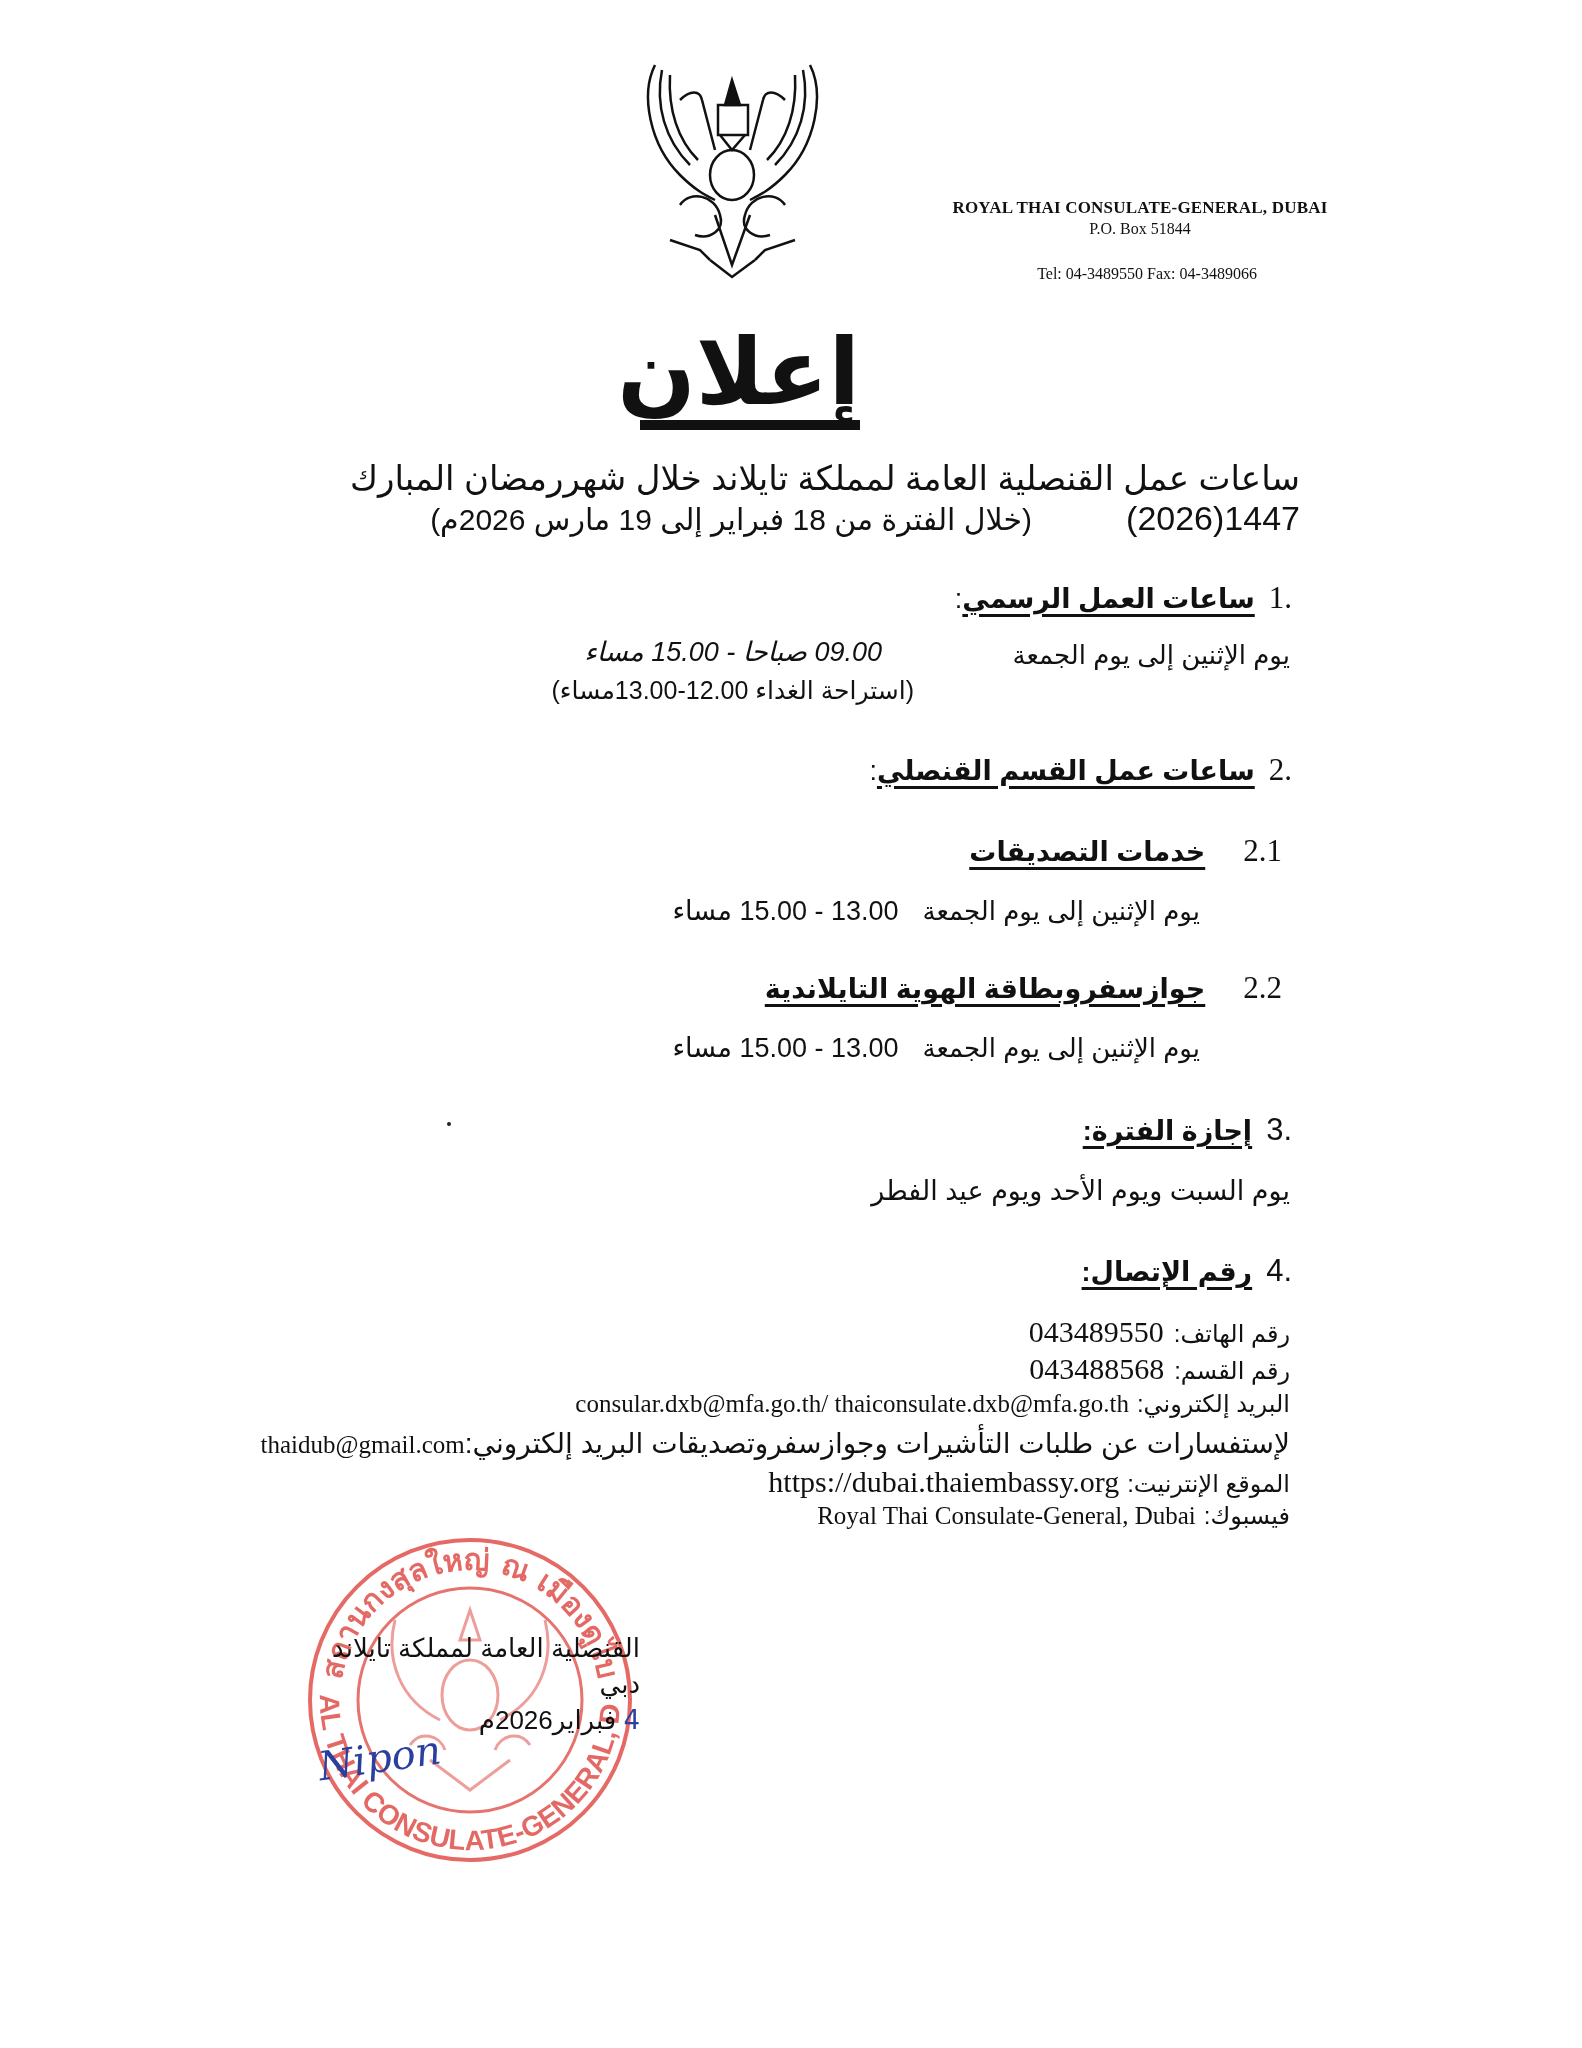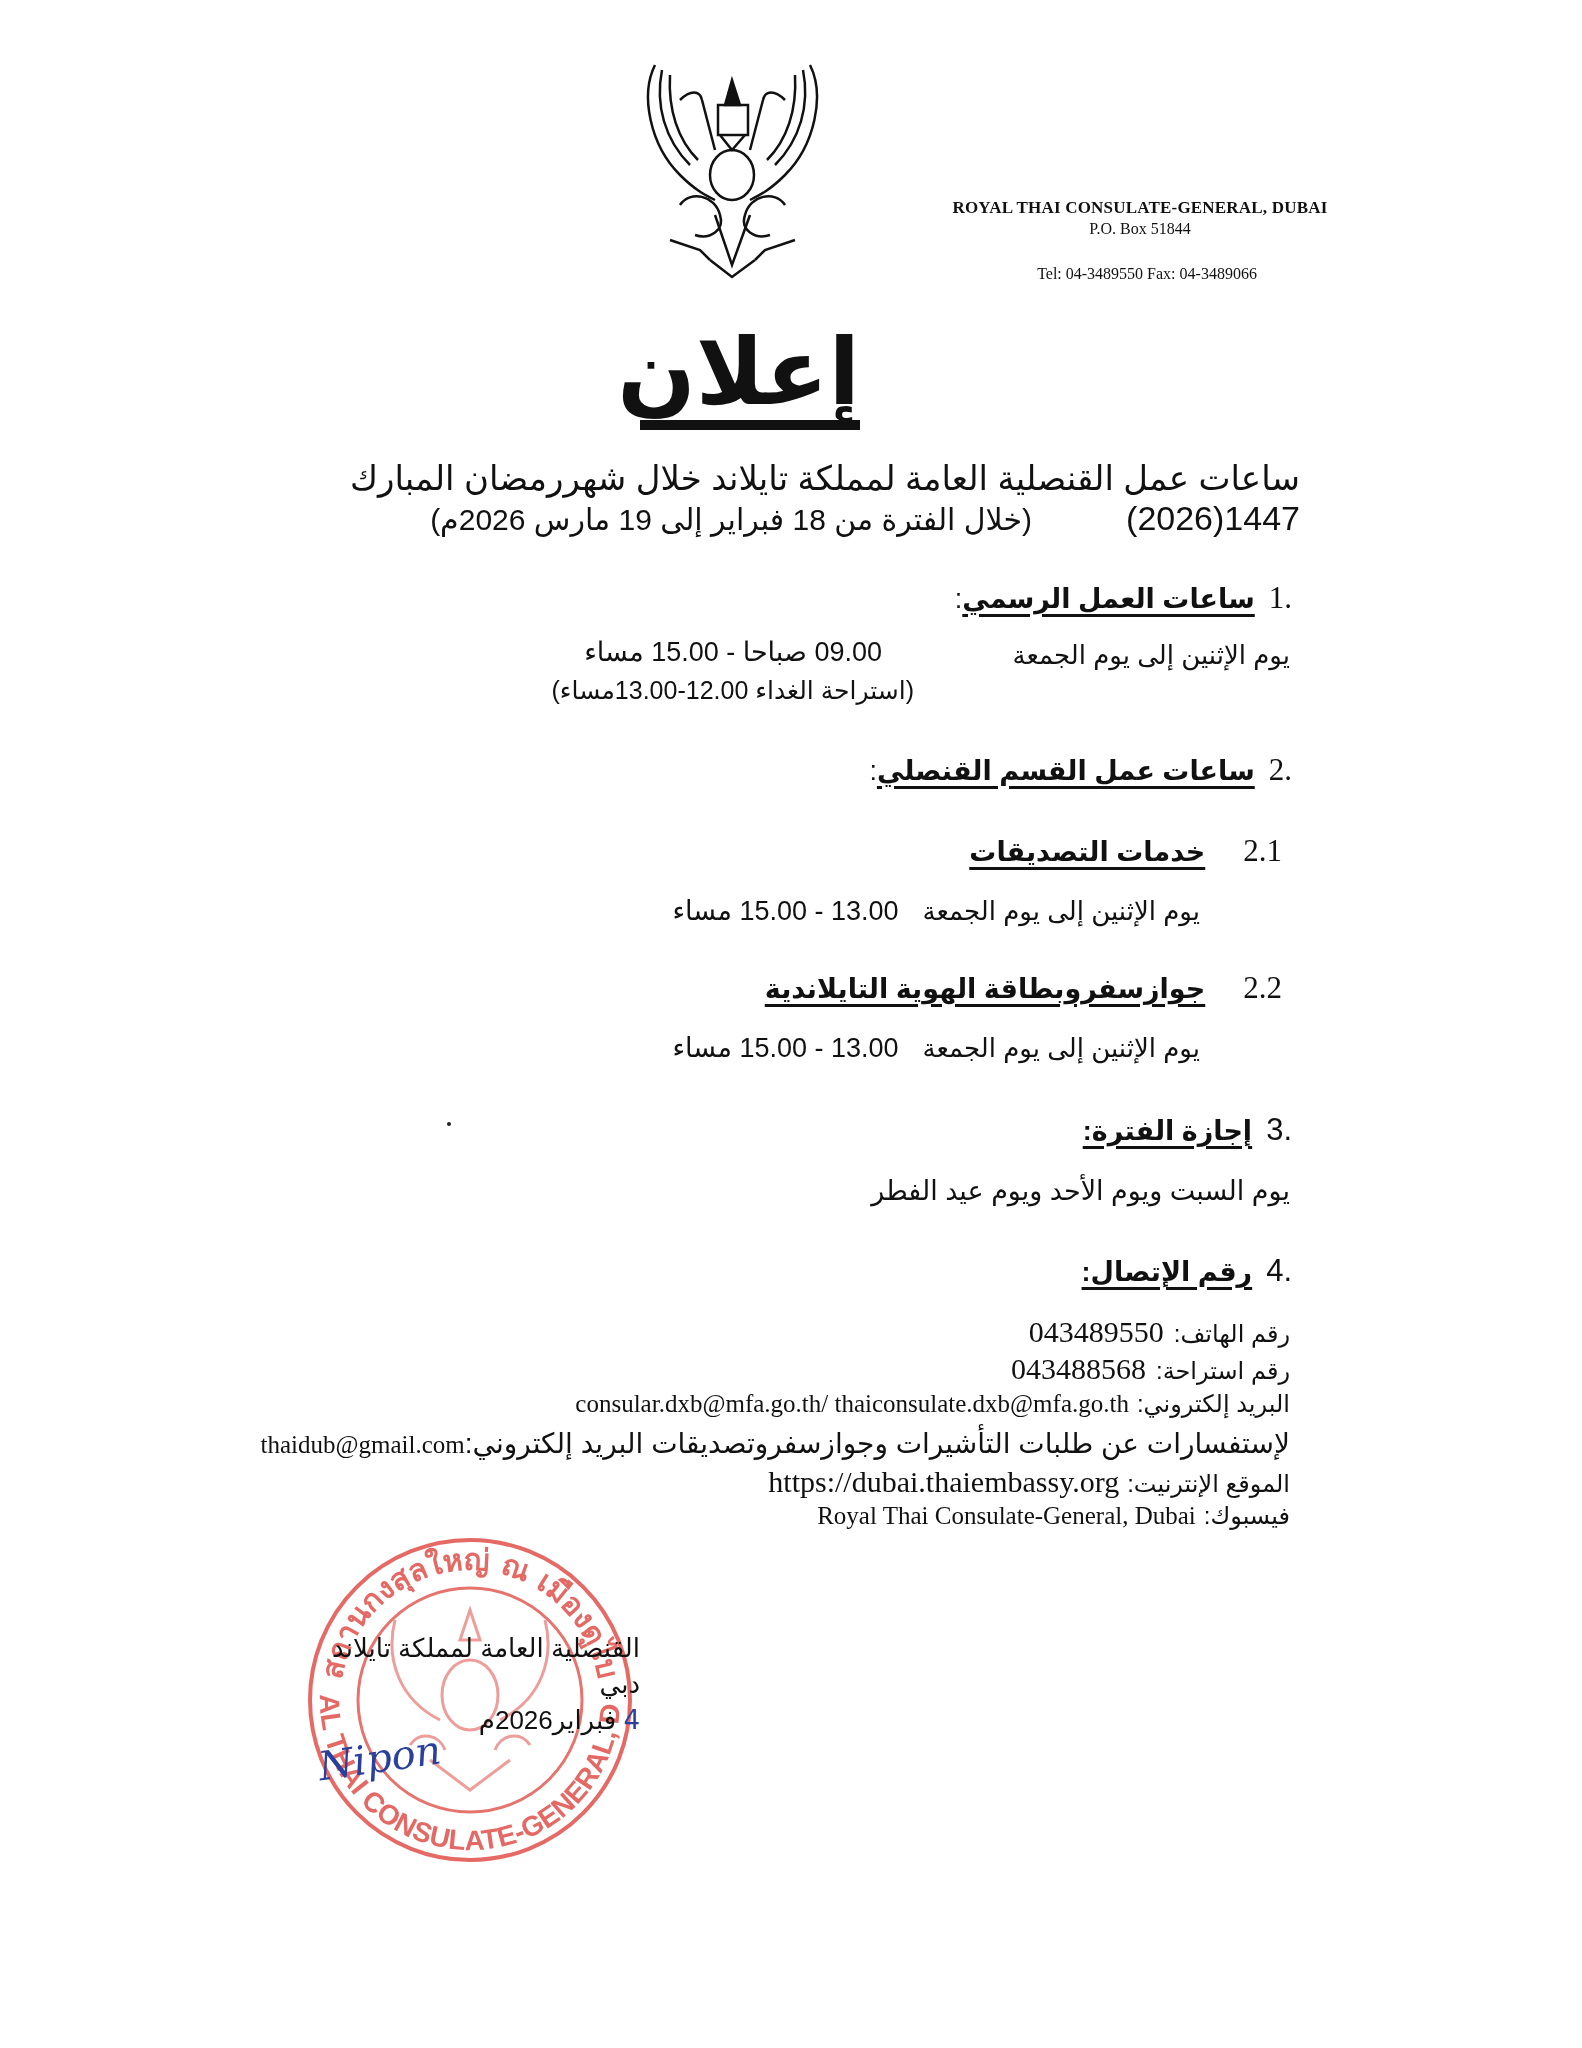--- a/index.html
+++ b/index.html
@@ -86,21 +86,21 @@
 
 <div id="subtitle" class="abs sans rtl">ساعات عمل القنصلية العامة لمملكة تايلاند خلال شهررمضان المبارك 1447(2026)</div>
 <div id="subtitle2" class="abs sans rtl">(خلال الفترة من 18 فبراير إلى 19 مارس 2026م)</div>
 
 <div class="row" style="right:290px; top:580px;">
   <span class="num" style="margin-left:14px;">1.</span>
   <span class="heading sans rtl">ساعات العمل الرسمي</span>
   <span class="sans rtl" style="font-size:27px;"> :</span>
 </div>
 <div class="abs sans rtl body-ar" style="right:292px; top:640px;">يوم الإثنين إلى يوم الجمعة</div>
-<div class="abs rtl time" style="right:700px; top:636px; font-family:'Liberation Sans',sans-serif; font-size:27px;">09.00 صباحا - 15.00 مساء</div>
+<div class="abs rtl time" style="right:700px; top:636px; font-family:'Liberation Sans',sans-serif; font-size:27px;font-style:italic;">09.00 صباحا - 15.00 مساء</div>
 <div class="abs rtl sans" style="right:668px; top:676px; font-size:25px;">(استراحة الغداء 12.00-13.00مساء)</div>
 
 <div class="row" style="right:290px; top:752px;">
   <span class="num" style="margin-left:14px;">2.</span>
   <span class="heading sans rtl">ساعات عمل القسم القنصلي</span>
   <span class="sans rtl" style="font-size:27px;">:</span>
 </div>
 
 <div class="row" style="right:300px; top:833px;">
   <span class="num" style="margin-left:38px;">2.1</span>
@@ -131,21 +131,21 @@
 <div class="row" style="right:290px; top:1253px;">
   <span class="num sans" style="margin-left:14px; font-family:'Liberation Sans',sans-serif;">4.</span>
   <span class="heading sans rtl">رقم الإتصال:</span>
 </div>
 
 <div class="row" style="right:292px; top:1315px;">
   <span class="sans rtl" style="font-size:24px; margin-left:10px;">رقم الهاتف:</span>
   <span class="serif" style="font-size:30px;">043489550</span>
 </div>
 <div class="row" style="right:292px; top:1352px;">
-  <span class="sans rtl" style="font-size:24px; margin-left:10px;">رقم استراحة:</span>
+  <span class="sans rtl" style="font-size:24px; margin-left:10px;">رقم القسم:</span>
   <span class="serif" style="font-size:30px;">043488568</span>
 </div>
 <div class="row" style="right:292px; top:1390px;">
   <span class="sans rtl" style="font-size:24px; margin-left:8px;">البريد إلكتروني:</span>
   <span class="serif" style="font-size:25px;">consular.dxb@mfa.go.th/ thaiconsulate.dxb@mfa.go.th</span>
 </div>
 <div class="row" style="right:292px; top:1427px;">
   <span class="sans rtl" style="font-size:28px;">لإستفسارات عن طلبات التأشيرات وجوازسفروتصديقات البريد إلكتروني:</span>
   <span class="serif" style="font-size:25px;">thaidub@gmail.com</span>
 </div>

